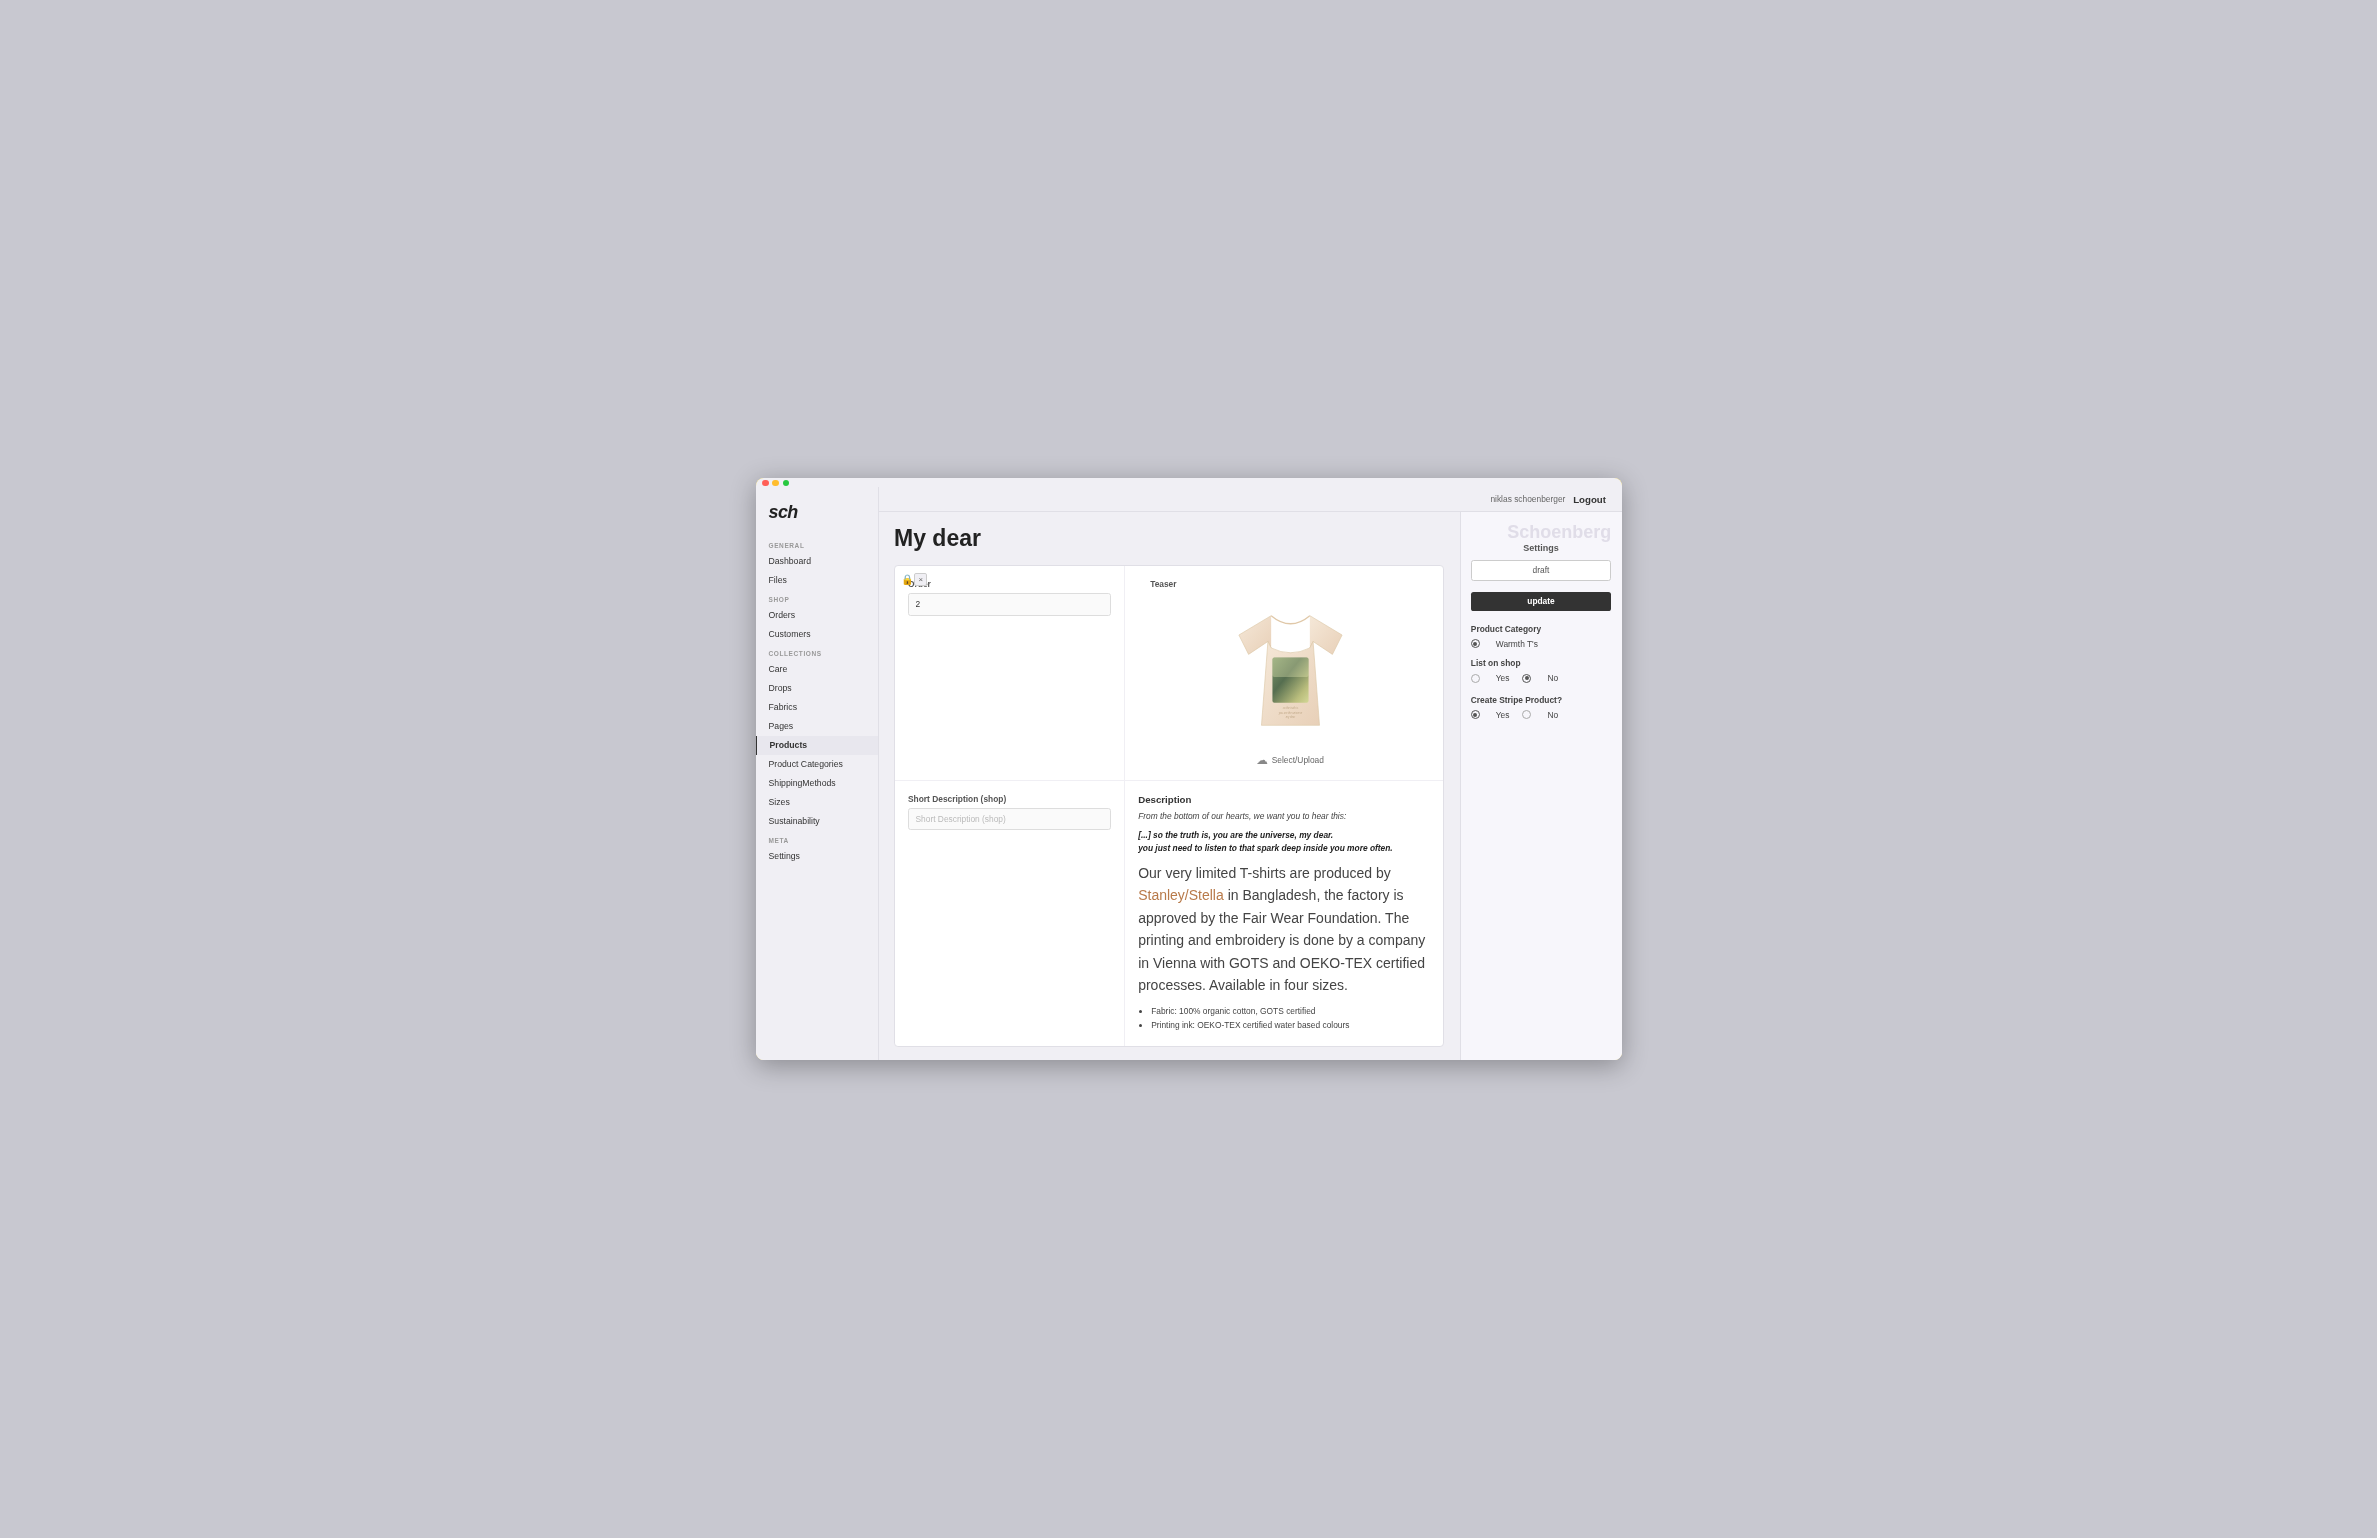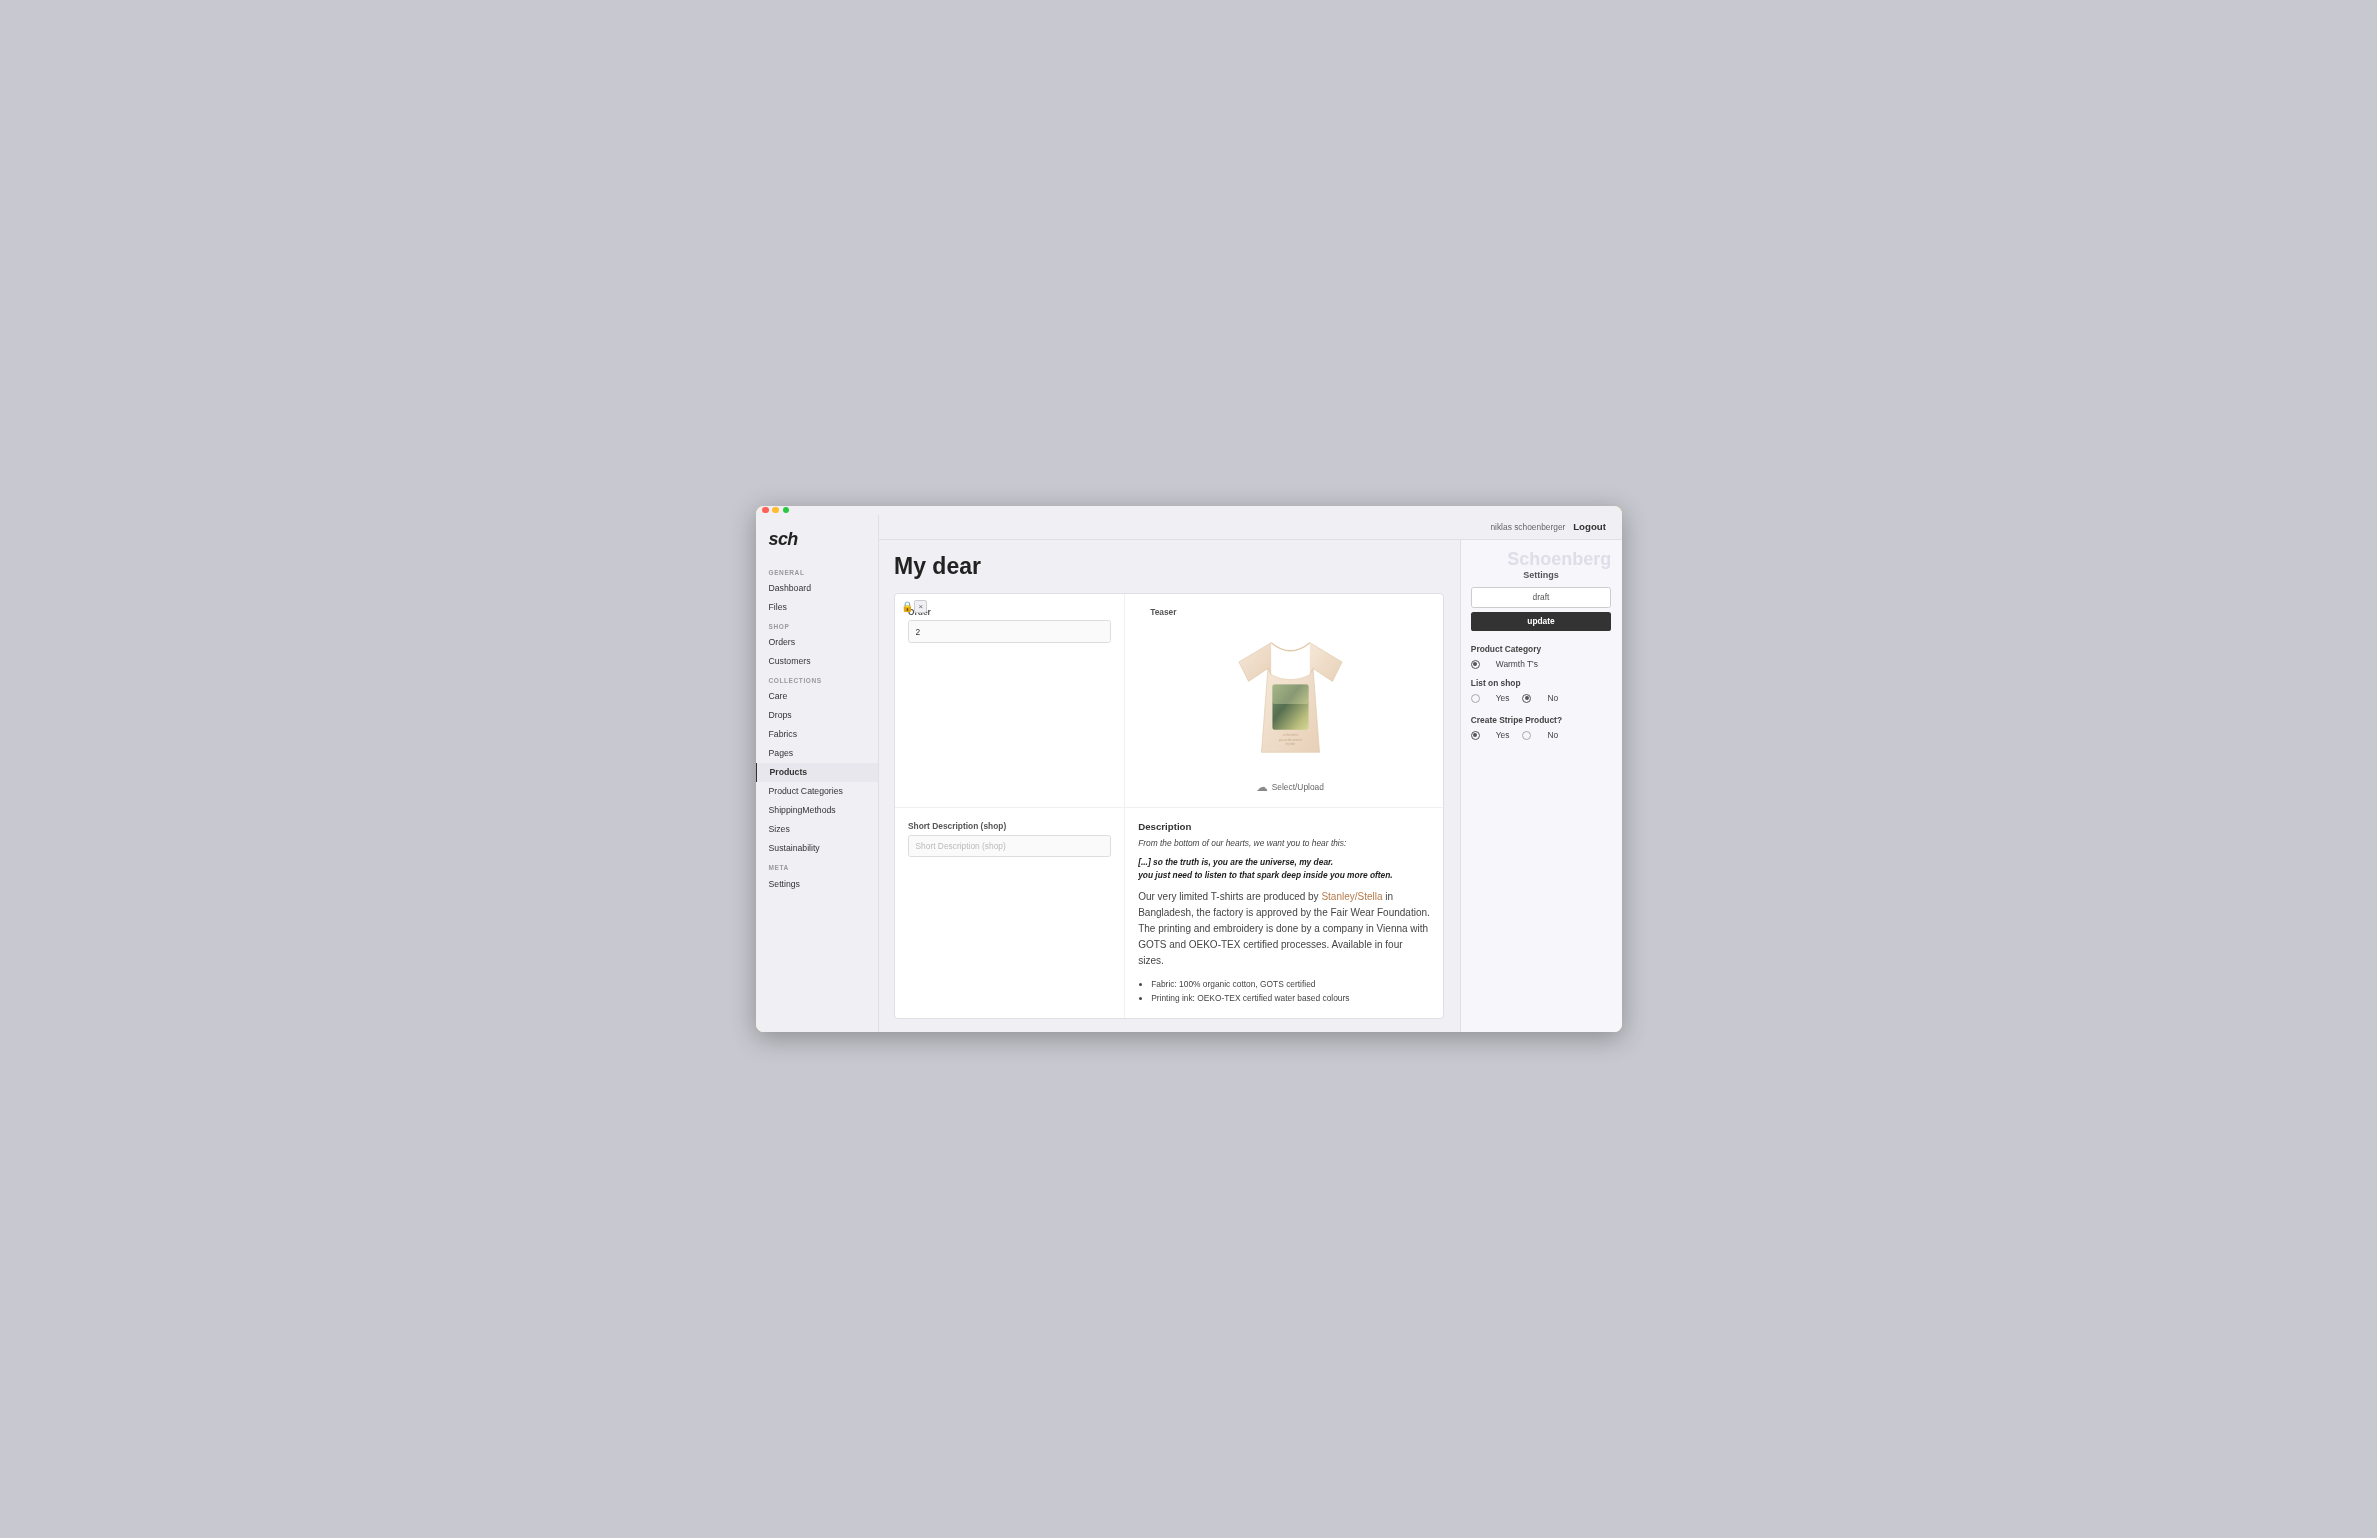--- a/index.html
+++ b/index.html
@@ -248,21 +248,21 @@
     }
     .desc-quote {
       font-size: 8.4px;
       font-weight: 700;
       color: #222;
       font-style: italic;
       margin-bottom: 7.8px;
       line-height: 1.5;
     }
     .desc-body {
-      font-size: 10px;
+      font-size: 14px;
       color: #444;
       line-height: 1.6;
       margin-bottom: 7.8px;
     }
     .desc-body a { color: #b87a4a; text-decoration: none; }
     .desc-list {
       font-size: 8.4px;
       color: #444;
       line-height: 1.7;
       list-style: disc;
@@ -295,21 +295,21 @@
       display: block;
       width: 100%;
       padding: 4.5px;
       border: 0.6px solid #ccc;
       border-radius: 2.6px;
       background: white;
       font-size: 8.4px;
       color: #555;
       text-align: center;
       cursor: pointer;
-      margin-bottom: 4px;
+      margin-bottom: 11px;
     }
     .settings-btn-update {
       display: block;
       width: 100%;
       padding: 4.5px;
       border: none;
       border-radius: 2.6px;
       background: #333;
       font-size: 8.4px;
       color: white;

